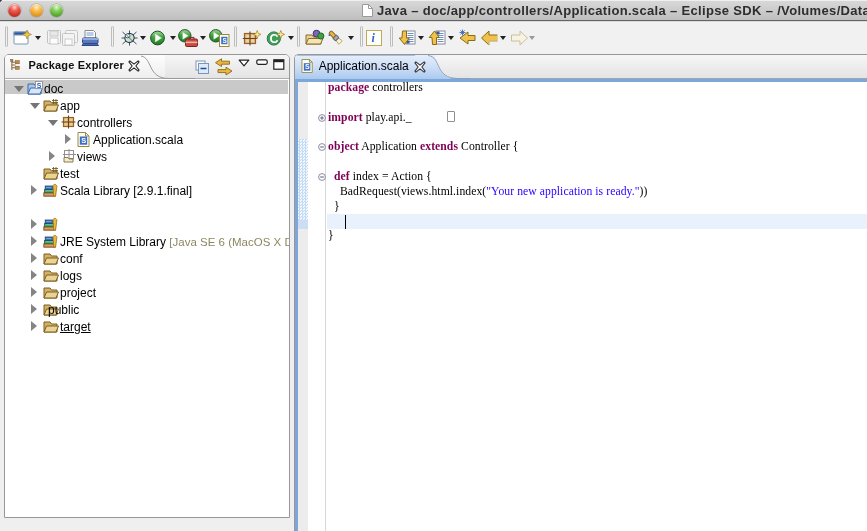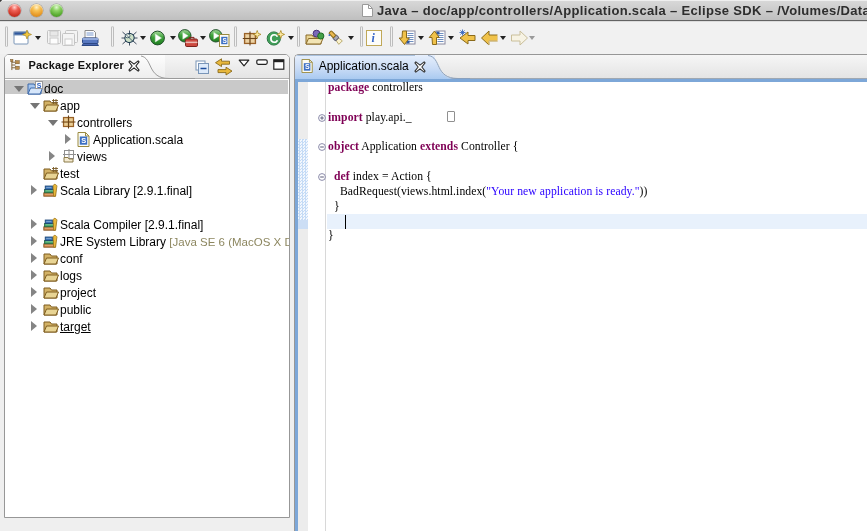--- a/index.html
+++ b/index.html
@@ -383,21 +383,20 @@
           <div class="tri-c" style="left:26px;"></div>
           <div class="ticn" style="left:38px;"><svg width="16" height="14" viewBox="0 0 16 14">
   <rect x="0.8" y="9.8" width="11.4" height="3.4" fill="#d08848" stroke="#7c4c1a" stroke-width="0.8"></rect>
   <path d="M1.8 11.2 h9.4" stroke="#e8b088" stroke-width="0.8"></path>
   <rect x="1.6" y="6.4" width="9.8" height="3.4" fill="#3e9e62" stroke="#1e5c38" stroke-width="0.8"></rect>
   <path d="M2.6 7.8 h7.8" stroke="#8cd0a8" stroke-width="0.8"></path>
   <rect x="2.2" y="3" width="7.2" height="3.4" fill="#3a72b4" stroke="#1a4474" stroke-width="0.8"></rect>
   <path d="M3.2 4.4 h5.2" stroke="#90b4dc" stroke-width="0.8"></path>
   <path d="M10.2 2.6 c0.6-1.6 2.4-1.6 3 -0.4 c0.8 0.2 1 1 0.6 1.6 l-1.2 9.4 h-2 z" fill="#e8b83c" stroke="#9a7218" stroke-width="0.8"></path>
 </svg></div>
-          <div class="lbl" style="left:55px;">Scala Compiler [2.9.1.final]</div>
         </div>
         <div class="trow" style="top:153.5px;">
           <div class="tri-c" style="left:26px;"></div>
           <div class="ticn" style="left:38px;"><svg width="16" height="14" viewBox="0 0 16 14">
   <rect x="0.8" y="9.8" width="11.4" height="3.4" fill="#d08848" stroke="#7c4c1a" stroke-width="0.8"></rect>
   <path d="M1.8 11.2 h9.4" stroke="#e8b088" stroke-width="0.8"></path>
   <rect x="1.6" y="6.4" width="9.8" height="3.4" fill="#3e9e62" stroke="#1e5c38" stroke-width="0.8"></rect>
   <path d="M2.6 7.8 h7.8" stroke="#8cd0a8" stroke-width="0.8"></path>
   <rect x="2.2" y="3" width="7.2" height="3.4" fill="#3a72b4" stroke="#1a4474" stroke-width="0.8"></rect>
   <path d="M3.2 4.4 h5.2" stroke="#90b4dc" stroke-width="0.8"></path>
@@ -428,21 +427,21 @@
   <path d="M1 13 L3.5 7 H15.5 L13 13 z" fill="#e8d494" stroke="#7e5c1e"></path>
 </svg></div>
           <div class="lbl" style="left:55px;">project</div>
         </div>
         <div class="trow" style="top:221.5px;">
           <div class="tri-c" style="left:26px;"></div>
           <div class="ticn" style="left:38px;"><svg width="16" height="14" viewBox="0 0 16 14">
   <path d="M1 13 V3 h6 l1.5 2 H14 v8 z" fill="#d3b266" stroke="#7e5c1e"></path>
   <path d="M1 13 L3.5 7 H15.5 L13 13 z" fill="#e8d494" stroke="#7e5c1e"></path>
 </svg></div>
-          <div class="lbl" style="left:55px;text-align:center;">public</div>
+          <div class="lbl" style="left:43px;text-align:center;">public</div>
         </div>
         <div class="trow" style="top:238.5px;">
           <div class="tri-c" style="left:26px;"></div>
           <div class="ticn" style="left:38px;"><svg width="16" height="14" viewBox="0 0 16 14">
   <path d="M1 13 V3 h6 l1.5 2 H14 v8 z" fill="#d3b266" stroke="#7e5c1e"></path>
   <path d="M1 13 L3.5 7 H15.5 L13 13 z" fill="#e8d494" stroke="#7e5c1e"></path>
 </svg></div>
           <div class="lbl" style="left:55px;text-decoration:underline;">target</div>
         </div>
       </div>

